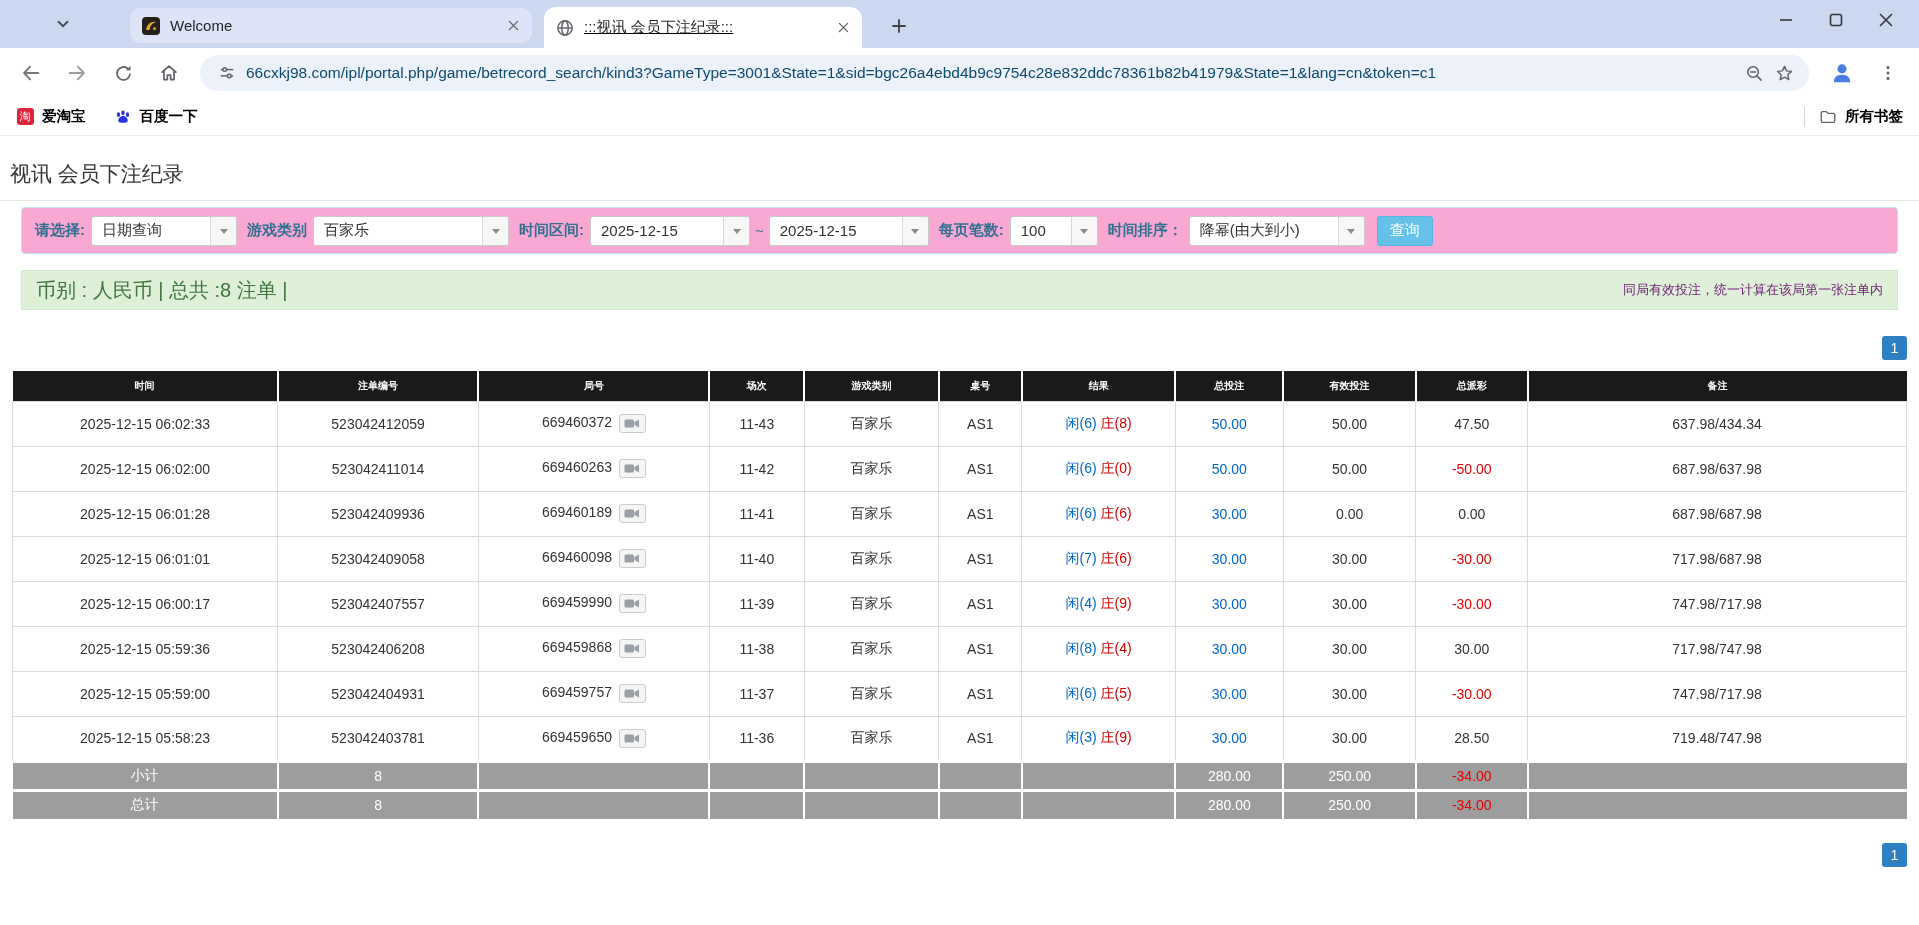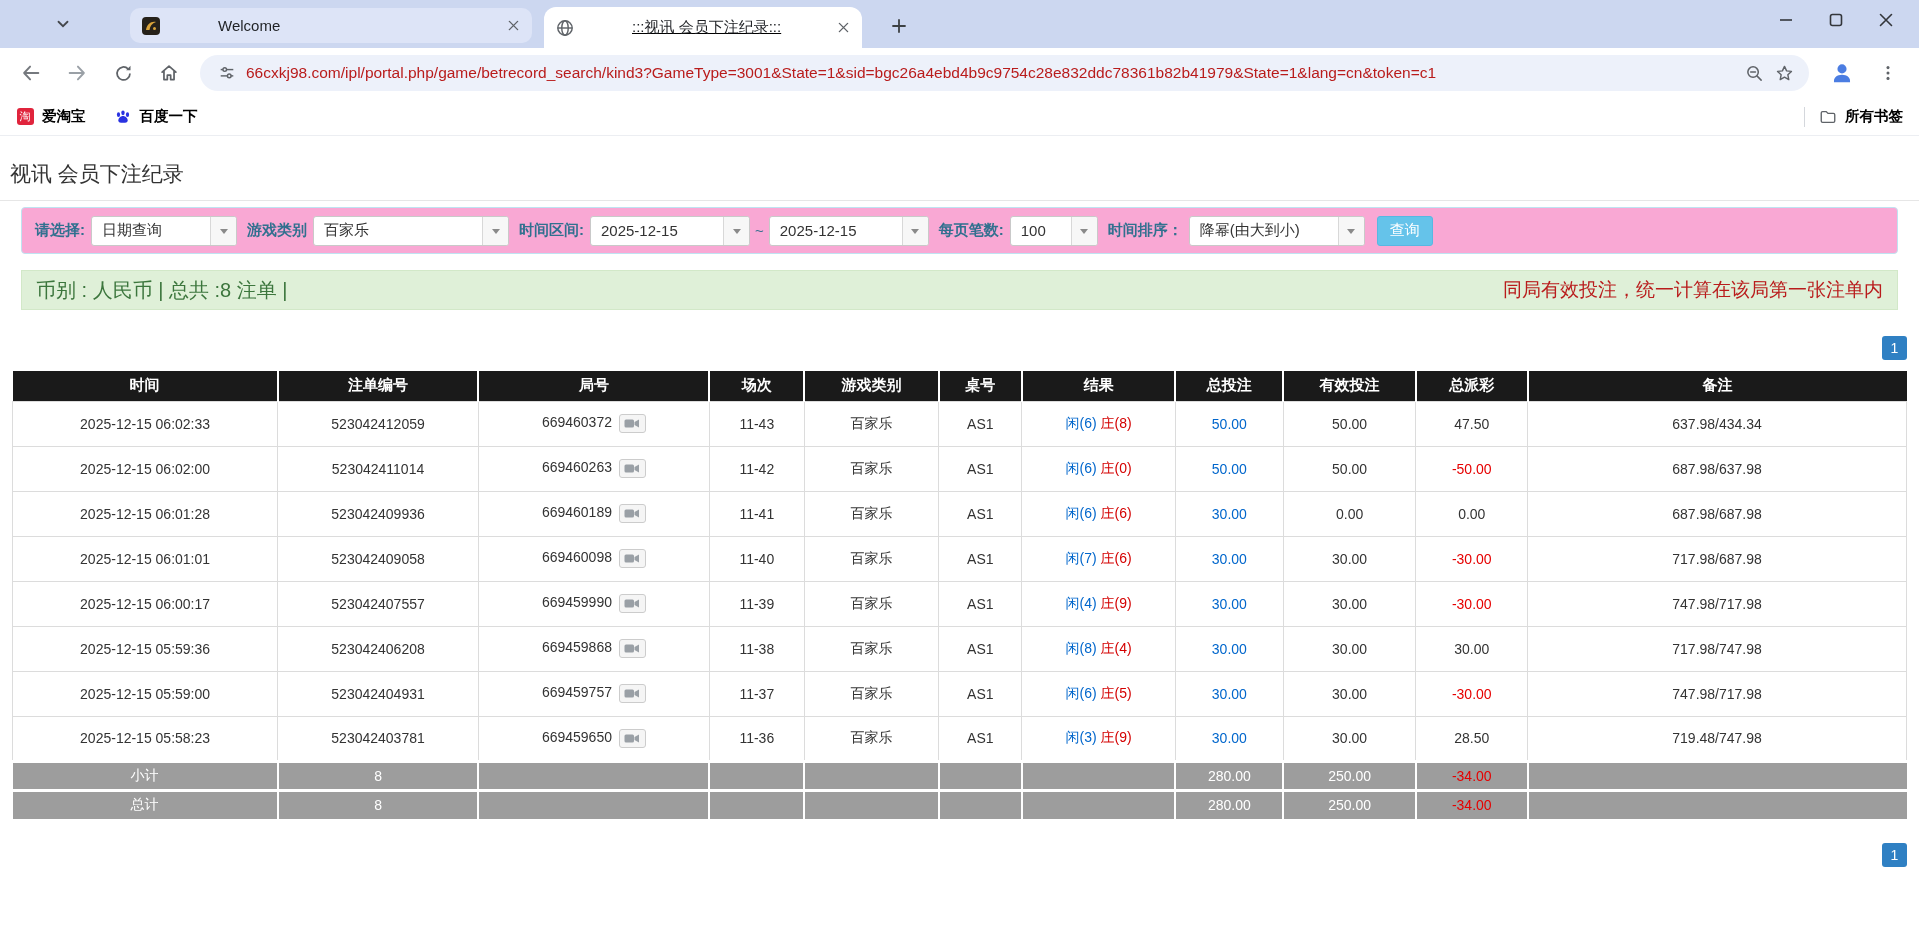--- a/index.html
+++ b/index.html
@@ -5,39 +5,39 @@
 * { box-sizing: border-box; margin:0; padding:0; }
 body {
   width:1919px; height:925px; margin:0; overflow:hidden;
   font-family:"Liberation Sans","DejaVu Sans",sans-serif;
   background:#fff;
 }
 
 .tabstrip { position:relative; height:48px; background:#ccd7f0; }
 .tab-search-btn { position:absolute; left:46px; top:11px; width:34px; height:26px;
   display:flex; align-items:center; justify-content:center; cursor:pointer; border-radius:13px; }
-.tab { position:absolute; display:flex; align-items:center; padding:0 8px 0 12px; cursor:pointer;gap:48px; }
+.tab { position:absolute; display:flex; align-items:center; padding:0 8px 0 12px; cursor:pointer; }
 .tab.inactive { left:130px; top:8px; width:402px; height:35px; background:#dde4f7; border-radius:10px; }
 .tab.active { left:544px; top:7px; width:318px; height:41px; background:#fff; border-radius:12px 12px 0 0;text-decoration:underline; }
 .favicon { width:18px; height:18px; margin-right:10px; flex:none; display:flex; align-items:center; justify-content:center; }
 .fav-tb { width:17px; height:17px; background:#e0243c; border-radius:3px; color:#fff; font-size:11px;
   display:flex; align-items:center; justify-content:center; }
 .tab-title { flex:1; font-size:15px; color:#1f2125; white-space:nowrap; overflow:hidden; }
 .tab-close { width:22px; height:22px; border-radius:50%; display:flex; align-items:center; justify-content:center; flex:none; cursor:pointer; }
 .newtab-btn { position:absolute; left:884px; top:11px; width:30px; height:30px; border-radius:50%;
   display:flex; align-items:center; justify-content:center; cursor:pointer; }
 .wincontrols { position:absolute; right:8px; top:4px; display:flex; }
 .winbtn { width:50px; height:32px; display:flex; align-items:center; justify-content:center; cursor:pointer; }
 
 .toolbar { height:50px; background:#fff; display:flex; align-items:center; padding:0 8px; }
 .tool-btn { width:38px; height:38px; border-radius:50%; display:flex; align-items:center; justify-content:center; margin:0 4px; flex:none; cursor:pointer; }
 .omnibox { flex:1; height:36px; background:#edf1fa; border-radius:18px; display:flex; align-items:center;
   padding:0 10px 0 12px; margin:0 10px 0 8px; min-width:0; cursor:text; }
 .site-info-btn { width:30px; height:30px; display:flex; align-items:center; justify-content:center; flex:none; cursor:pointer; border-radius:50%; }
-.url-text { flex:1; font-size:15.5px; color:#b91c1c; white-space:nowrap; overflow:hidden; margin-left:4px; }
+.url-text { flex:1; font-size:15.5px; color:#0c4a6e; white-space:nowrap; overflow:hidden; margin-left:4px; }
 .omni-icon { width:30px; height:30px; display:flex; align-items:center; justify-content:center; flex:none; cursor:pointer; border-radius:50%; }
 
 .bookmarks-bar { height:38px; background:#fff; display:flex; align-items:center; padding:0 16px; border-bottom:1px solid #eceef2; }
 .bm-item { display:flex; align-items:center; margin-right:28px; cursor:pointer; }
 .bm-ico { width:18px; height:18px; margin-right:8px; display:flex; align-items:center; justify-content:center; }
 .bm-label { font-size:14.5px; color:#000000; white-space:nowrap;font-weight:bold; }
 .bm-right { margin-left:auto; display:flex; align-items:center; }
 .bm-divider { width:1px; height:20px; background:#d4d7dc; margin-right:14px; }
 
 
@@ -53,30 +53,30 @@
 .combo-arrow { width:26px; border-left:1px solid #d8d8d8; background:#f7f7f7; display:flex; align-items:center; justify-content:center; border-radius:0 2px 2px 0; }
 .combo-arrow::after { content:""; width:0; height:0; border:4px solid transparent; border-top:5px solid #8a8a8a; margin-top:5px; }
 .w1{width:146px}.w2{width:196px}.w3{width:160px}.w4{width:160px}.w5{width:88px}.w6{width:176px}
 .tilde { font-size:15px; color:#31708f; margin:0 5px; }
 .search-btn { margin-left:12px; height:30px; padding:0 12px; background:#65c3ea; border:1px solid #57b8e2;
   border-radius:3px; color:#fff; font-size:15px; display:flex; align-items:center; cursor:pointer; }
 
 .summary-bar { margin:16px 21px 0; background:#dff0d8; border:1px solid #d2e8c8; height:40px;
   display:flex; align-items:center; justify-content:space-between; padding:0 14px; }
 .summary-left { font-size:20px; color:#3c763d; }
-.summary-note { font-size:19px; color:#b91c1c; }
+.summary-note { font-size:13px; color:#701a75; }
 
 .badge-row { margin:26px 12px 0; display:flex; justify-content:flex-end; }
 .badge-row.bottom { margin-top:24px; }
 .page-badge { min-width:25px; height:24px; padding:0 4px; background:#2f80c3; border-radius:3px; color:#fff;
   font-size:14px; display:flex; align-items:center; justify-content:center; cursor:pointer; }
 
 .bet-table-wrap { margin:11px 12px 0; }
 table.bet { width:100%; border-collapse:collapse; table-layout:fixed; }
-.bet thead th { background:#1a1a1a; color:#fff; font-size:15px; font-weight:700; height:30px; border-right:2px solid #fff; }
+.bet thead th { background:#1a1a1a; color:#fff; font-size:10px; font-weight:700; height:30px; border-right:2px solid #fff; }
 .bet thead th:last-child { border-right:none; }
 .bet tbody td { height:45px; background:#fff; border:1px solid #dcdcdc; text-align:center; font-size:14px; color:#333; }
 .bet tfoot td { height:29px; background:#9d9d9d; color:#fff; border-right:2px solid #fff; border-top:3px solid #fff; text-align:center; font-size:14px; }
 .bet tfoot td:last-child { border-right:none; }
 .neg { color:#e60000 !important; }
 .player-part { color:#0066cc; }
 .banker-part { color:#d40000; }
 .bet-amount { color:#0066cc; text-decoration:none; cursor:pointer; }
 .cam-btn { display:inline-flex; align-items:center; justify-content:center; width:27px; height:19px;
   border:1px solid #ccc; border-radius:3px; background:#f5f5f5; margin-left:7px; vertical-align:middle; cursor:pointer; }

